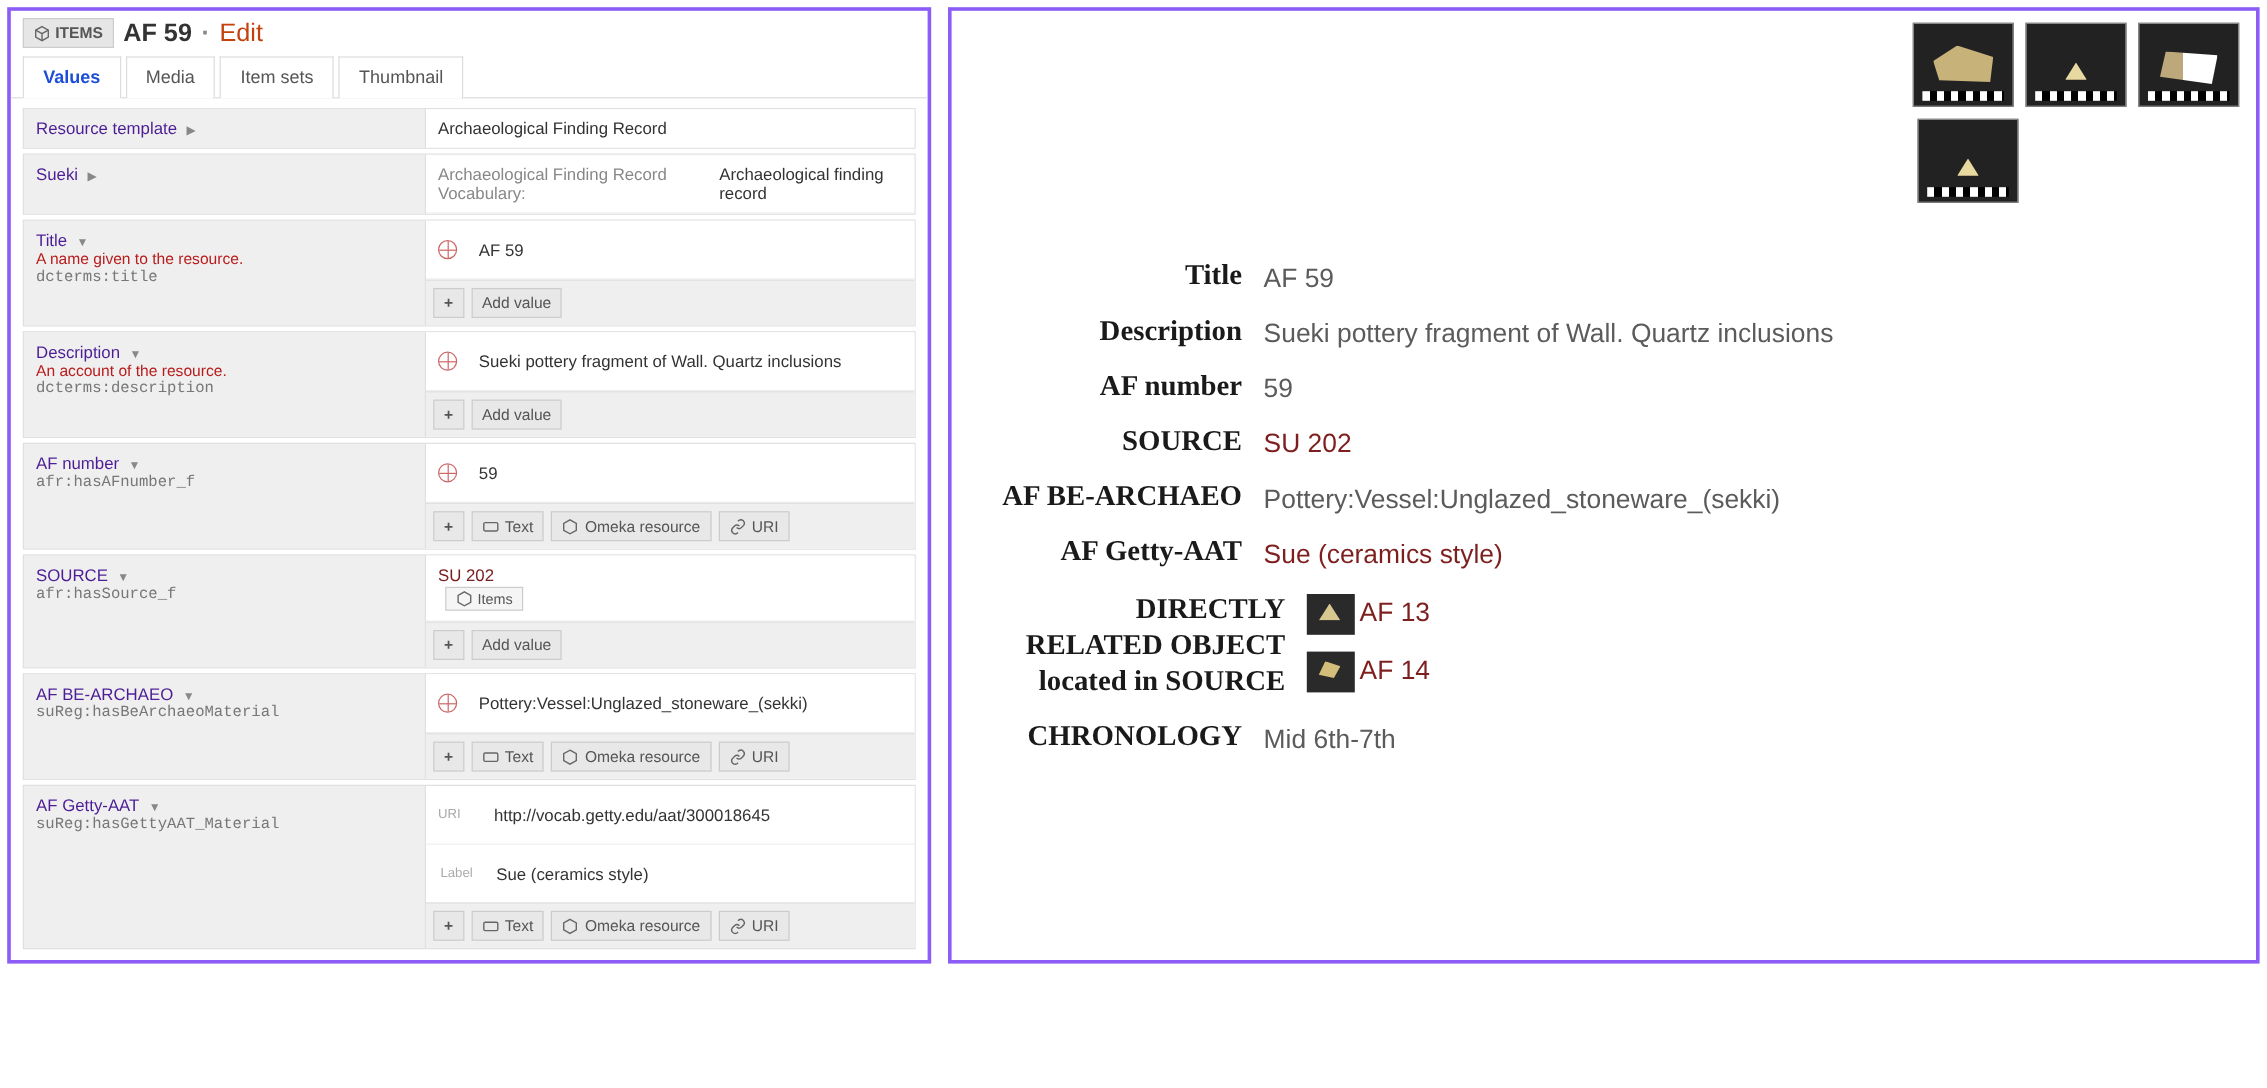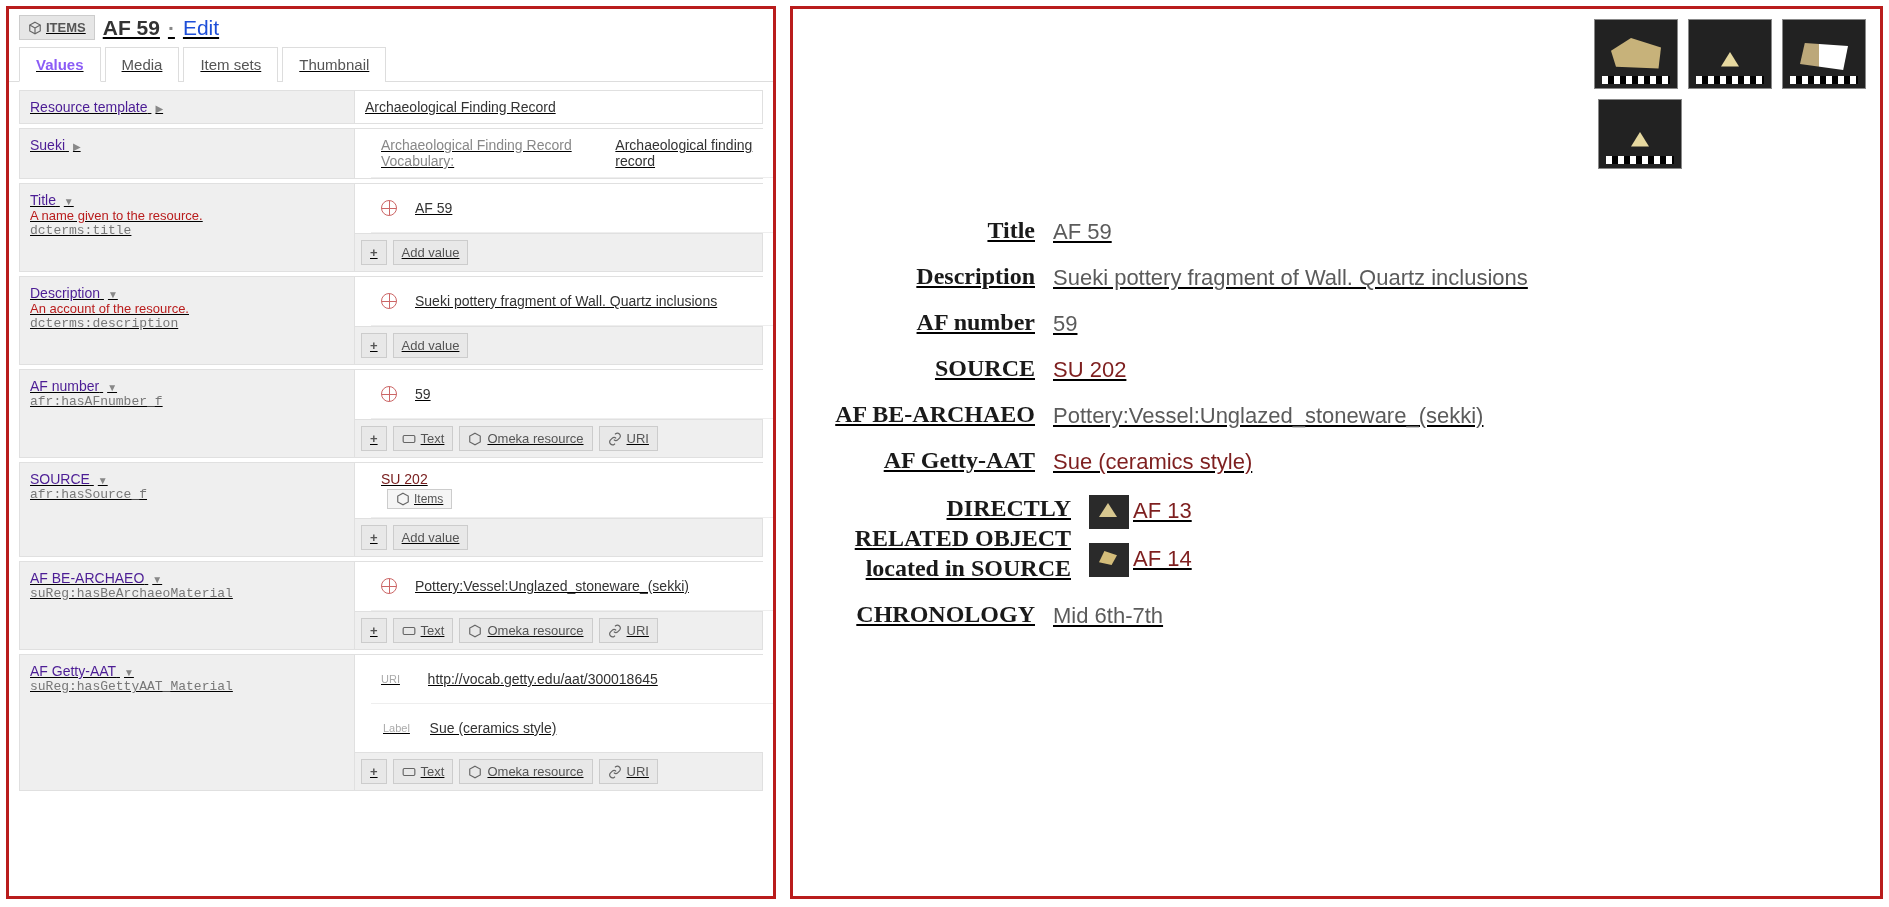--- a/index.html
+++ b/index.html
@@ -6,26 +6,25 @@
   body {
     font-family: "Helvetica Neue", Arial, sans-serif;
     background: #fff;
     display: flex;
     gap: 14px;
     padding: 6px;
     width: 1889px;
     height: 907px;
   }
   .panel {
-    border: 3px solid #b91c1c;
+    border: 3px solid #8b5cf6;
     background: #fff;
-    height: 893px;
+    height: 797px;
     overflow: hidden;
     position: relative;
-    text-decoration: underline;
   }
   .left { flex: 0 0 770px; }
   .right { flex: 1; }
 
   
   .left-header {
     display: flex; align-items: center; gap: 8px;
     padding: 6px 10px;
     font-size: 21px; font-weight: 600; color: #333;
   }
@@ -34,40 +33,40 @@
     padding: 4px 8px; border: 1px solid #ccc; display: flex; align-items: center; gap: 4px;
   }
   .tabs {
     display: flex; gap: 4px; padding: 0 10px; border-bottom: 1px solid #ddd;
   }
   .tab {
     padding: 8px 16px; border: 1px solid #ddd; border-bottom: none;
     font-size: 15px; color: #555; cursor: pointer; background: #fff;
     position: relative; top: 1px;
   }
-  .tab.active { font-weight: 700; color: #8b5cf6; background: #fff; border-bottom: 1px solid #fff; }
+  .tab.active { font-weight: 700; color: #1d4ed8; background: #fff; border-bottom: 1px solid #fff; }
 
   .form-rows { padding: 4px 10px 10px; font-size: 14px; color: #444; }
   .row {
     display: flex; border: 1px solid #e0e0e0; margin-top: 4px; background: #f3f3f3;
   }
   .row-label {
     flex: 0 0 335px; padding: 8px 10px; border-right: 1px solid #e0e0e0;
     background: #efefef; font-size: 14px;
   }
   .row-label .lbl-title { color: #4c1d95; font-weight: 500; }
   .row-label .hint { color: #b91c1c; font-size: 13px; }
   .row-label .term { font-family: "Courier New", monospace; color: #777; font-size: 13px; }
   .row-value {
     flex: 1; display: flex; flex-direction: column; background: #fff;
   }
   .row-value input, .value-text, .value-line {
     border: none; padding: 8px 10px; font-size: 14px; color: #333; background: #fff; width: 100%;
   }
-  .value-line { display: flex; align-items: center; gap: 8px; border-bottom: 1px solid #eee; min-height: 46px; margin-left: 16px; }
+  .value-line { display: flex; align-items: center; gap: 8px; border-bottom: 1px solid #eee; min-height: 46px; }
   .globe {
     width: 16px; height: 16px; border-radius: 50%; border: 1.5px solid #c66; position: relative; flex-shrink:0;
   }
   .globe::before, .globe::after { content:""; position:absolute; background:#c66; }
   .globe::before { left:0; right:0; top:50%; height:1px; }
   .globe::after { top:0; bottom:0; left:50%; width:1px; }
   .chevron { font-size: 10px; color: #888; margin-left: 4px; }
   .addbar {
     display: flex; align-items: center; gap: 6px; padding: 6px; background: #efefef; border-top: 1px solid #e0e0e0;
   }
@@ -123,21 +122,21 @@
   <div class="left-header">
     <span class="items-btn">
       <svg class="icon" viewBox="0 0 24 24" fill="none" stroke="#666" stroke-width="2">
           <path d="M12 2l9 5v10l-9 5-9-5V7z"></path>
           <path d="M12 12l9-5M12 12v10M12 12L3 7"></path>
         </svg>
       <span>ITEMS</span>
     </span>
     <span>AF 59</span>
     <span style="color:#888">·</span>
-    <span style="font-weight:400;color:#1d4ed8">Edit</span>
+    <span style="font-weight:400;color:#c2410c">Edit</span>
   </div>
 
   <div class="tabs">
     <div class="tab active">Values</div>
     <div class="tab">Media</div>
     <div class="tab">Item sets</div>
     <div class="tab">Thumbnail</div>
   </div>
 
   <div class="form-rows">

